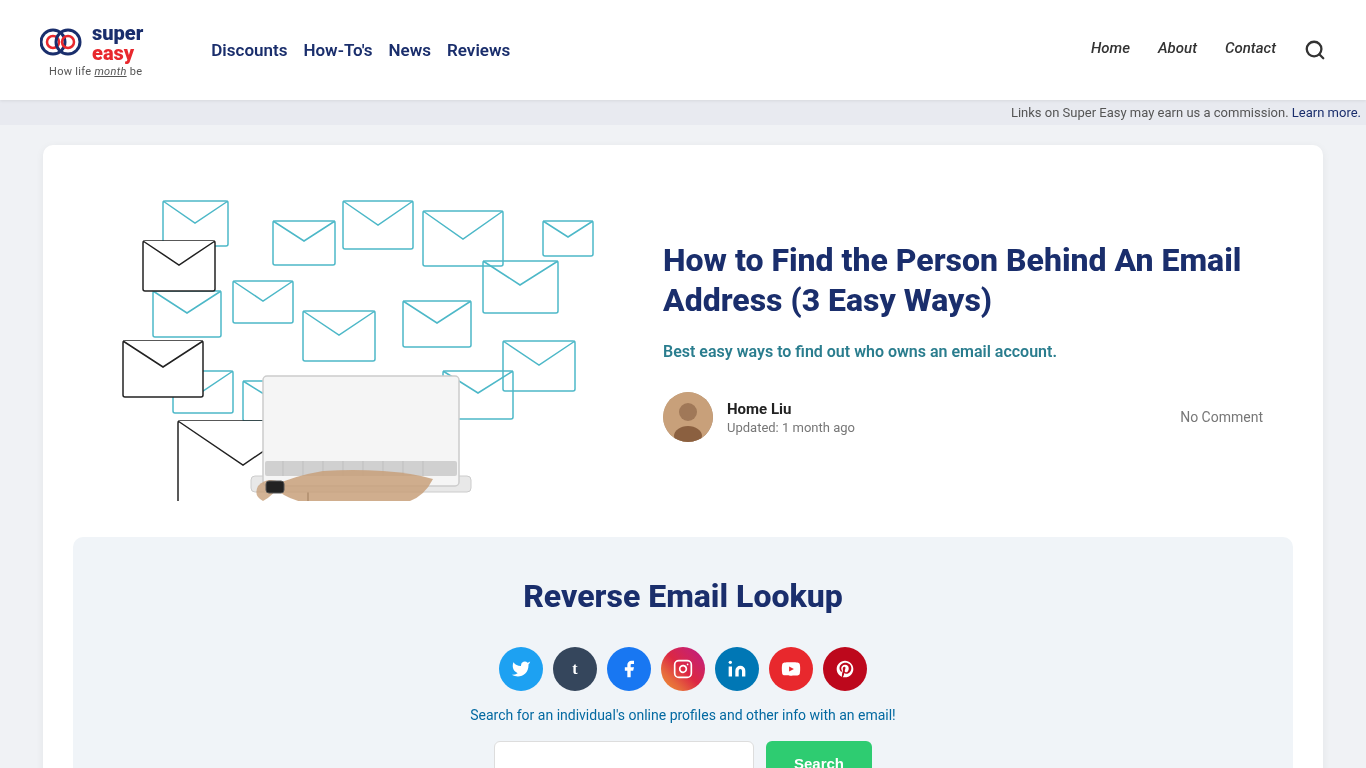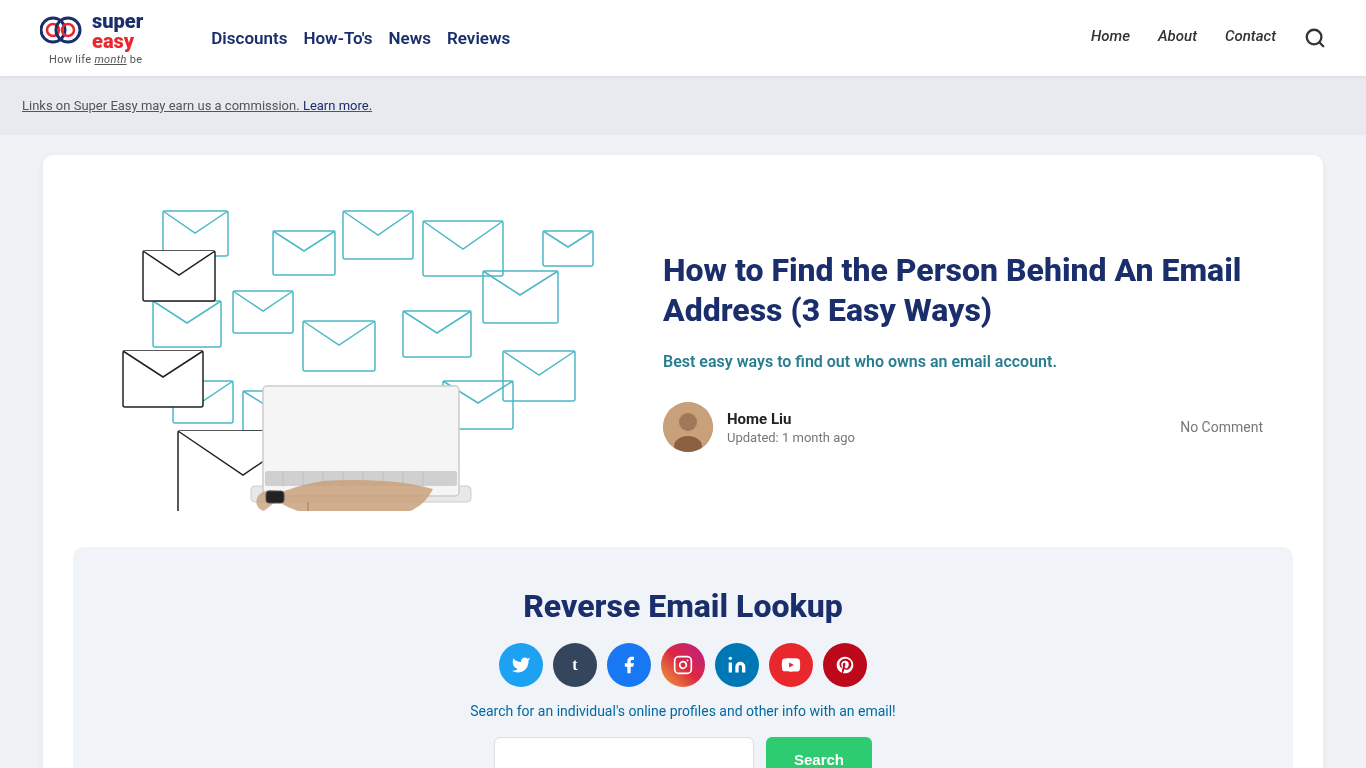--- a/index.html
+++ b/index.html
@@ -4,21 +4,21 @@
   <style>
     * { margin: 0; padding: 0; box-sizing: border-box; }
     body { font-family: -apple-system, BlinkMacSystemFont, 'Segoe UI', Roboto, sans-serif; background: #f0f2f5; min-height: 768px; }
 
     
     .header {
       background: #fff;
       display: flex;
       align-items: center;
       padding: 0 40px;
-      height: 76px;
+      height: 100px;
       box-shadow: 0 1px 3px rgba(0,0,0,0.08);
       position: relative;
       z-index: 10;
     }
     .logo-area {
       display: flex;
       flex-direction: column;
       align-items: center;
       margin-right: 60px;
       text-decoration: none;
@@ -72,25 +72,24 @@
       cursor: pointer;
       color: #333;
       font-size: 20px;
       display: flex;
       align-items: center;
     }
 
     
     .commission-banner {
       background: #e8eaf0;
-      text-align: left;
-      padding: 22px;
+      text-align: right;
+      padding: 5px;
       font-size: 13px;
       color: #555;
-      text-decoration: underline;
     }
     .commission-banner a { color: #1a2e6c; text-decoration: none; }
 
     
     .main-container {
       max-width: 1280px;
       margin: 20px auto;
       background: #fff;
       border-radius: 10px;
       overflow: hidden;
@@ -167,21 +166,21 @@
       background: #f0f4f8;
       margin: 0 30px 30px;
       border-radius: 10px;
       padding: 40px 20px 30px;
       text-align: center;
     }
     .reverse-lookup-title {
       font-size: 32px;
       font-weight: 800;
       color: #1a2e6c;
-      margin-bottom: 18px;
+      margin-bottom: 32px;
     }
     .social-icons {
       display: flex;
       justify-content: center;
       gap: 10px;
       margin-bottom: 16px;
     }
     .social-icon {
       width: 44px;
       height: 44px;

